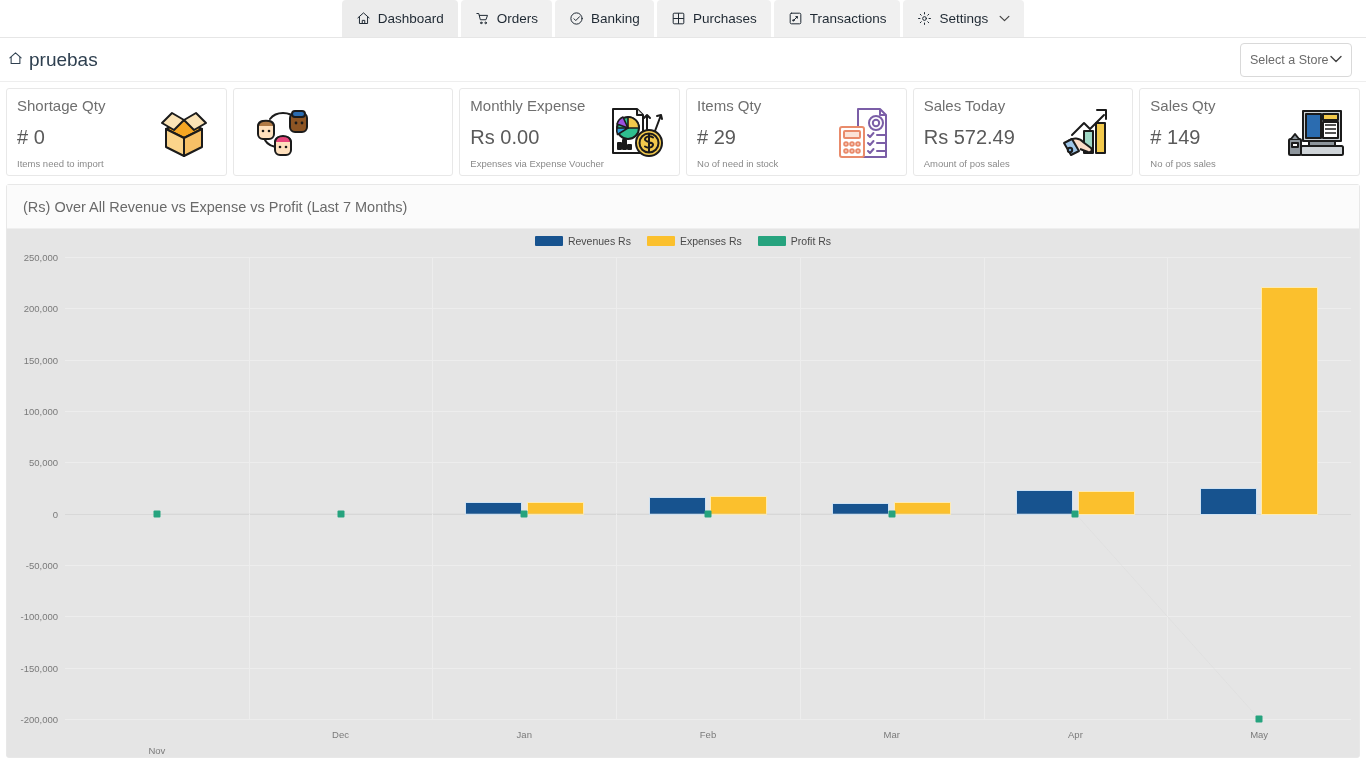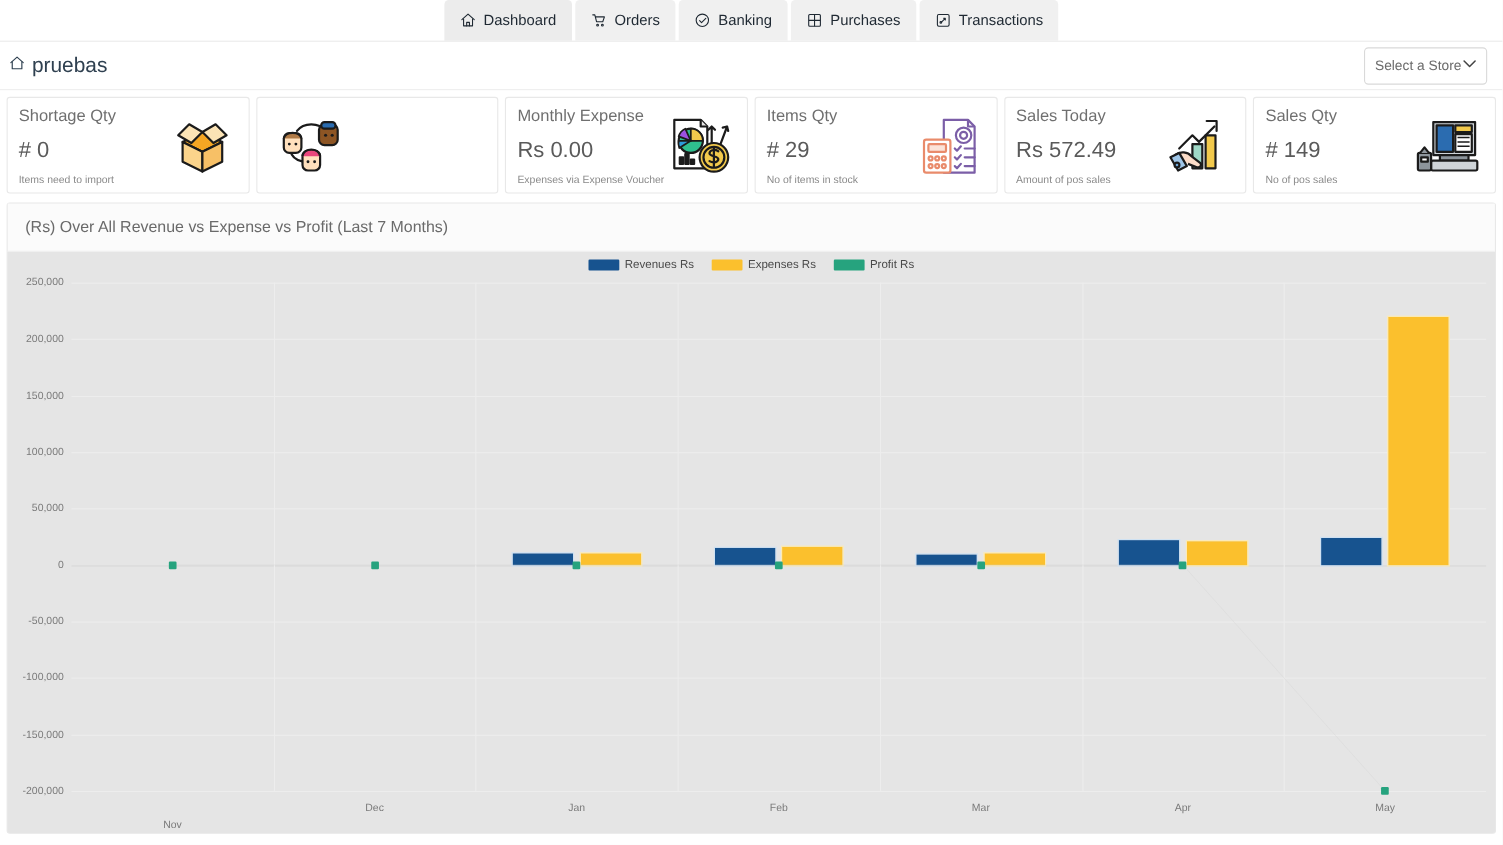--- a/index.html
+++ b/index.html
@@ -184,20 +184,32 @@
       </div>
       <div class="nav-item">
         <span class="ico">
           <svg width="15" height="15" viewBox="0 0 24 24" fill="none" stroke="#1f2933" stroke-width="1.6" stroke-linecap="round" stroke-linejoin="round">
             <rect x="3.5" y="3.5" width="17" height="17" rx="2"></rect>
             <path d="M9 15l6-6M12.5 9H15v2.5"></path>
             <circle cx="8.5" cy="15" r="1.2"></circle>
           </svg>
         </span>
         <span>Transactions</span>
+      </div>
+      <div class="nav-item">
+        <span class="ico">
+          <svg width="15" height="15" viewBox="0 0 24 24" fill="none" stroke="#1f2933" stroke-width="1.6" stroke-linecap="round" stroke-linejoin="round">
+            <circle cx="12" cy="12" r="3"></circle>
+            <path d="M12 2.5v2.2M12 19.3v2.2M2.5 12h2.2M19.3 12h2.2M5.2 5.2l1.6 1.6M17.2 17.2l1.6 1.6M18.8 5.2l-1.6 1.6M6.8 17.2l-1.6 1.6"></path>
+          </svg>
+        </span>
+        <span>Settings</span>
+        <span class="caret"><svg width="11" height="7" viewBox="0 0 12 8" fill="none" stroke="#444" stroke-width="1.4" stroke-linecap="round" stroke-linejoin="round">
+            <path d="M1 1.5 6 6.5 11 1.5"></path>
+          </svg></span>
       </div>
     </div>
 </div>
 
 <div class="pagehead">
   <div class="brand">
     <span class="ico">
       <svg width="15" height="15" viewBox="0 0 24 24" fill="none" stroke="#2f4050" stroke-width="1.7" stroke-linecap="round" stroke-linejoin="round">
         <path d="M3 11 12 3l9 8"></path>
           <path d="M5 10v10h14V10"></path>
@@ -280,21 +292,21 @@
             <circle cx="44" cy="42" r="9.5" fill="none"></circle>
         <path d="M48 36.5c-4-2.5-8-.5-8 2s8 2.5 8 5-4 4.5-8 2M44 33v18" fill="none" stroke-linecap="round"></path>
       </g>
         </svg>
       </div>
     </div>
     <div class="kpi-card">
       <div class="kpi-text">
         <div class="kpi-title">Items Qty</div>
         <div class="kpi-value"># 29</div>
-        <div class="kpi-sub">No of items in stock</div>
+        <div class="kpi-sub">No of need in stock</div>
       </div>
       <div class="kpi-icon">
         <svg width="64" height="64" viewBox="0 0 64 64">
       <g stroke-width="2" stroke-linejoin="round" fill="none">
         <path d="M26 8h22l6 6v42H26z" fill="#fff" stroke="#7b5ea7"></path>
         <path d="M48 8v6h6" stroke="#7b5ea7"></path>
         <circle cx="44" cy="22" r="7" stroke="#7b5ea7"></circle>
             <circle cx="44" cy="22" r="3.2" stroke="#7b5ea7"></circle>
         <path d="M36 34l2 2 3.5-4M36 42l2 2 3.5-4M36 50l2 2 3.5-4" stroke="#7b5ea7" stroke-linecap="round"></path>
         <path d="M45 34h9M45 42h9M45 50h9" stroke="#7b5ea7" stroke-linecap="round"></path>

